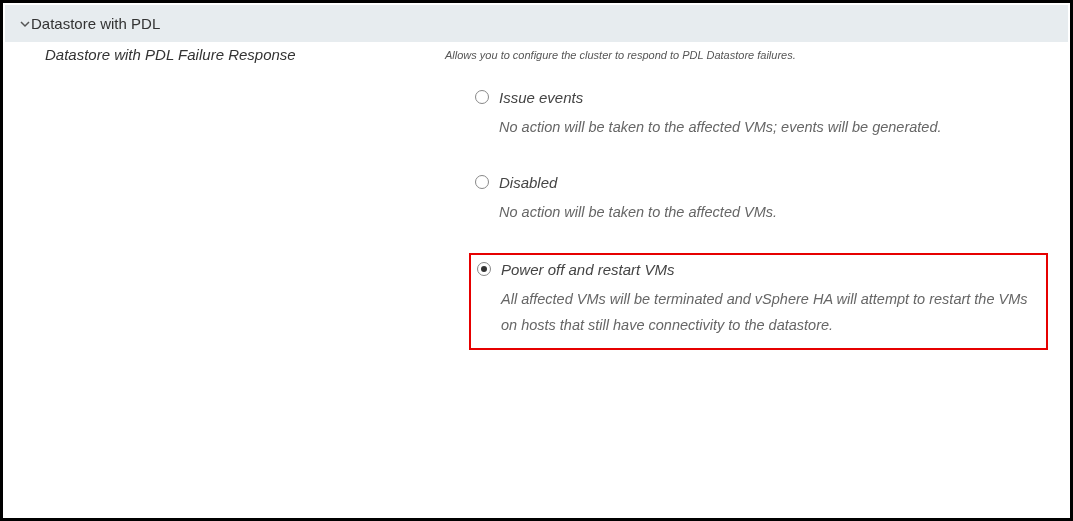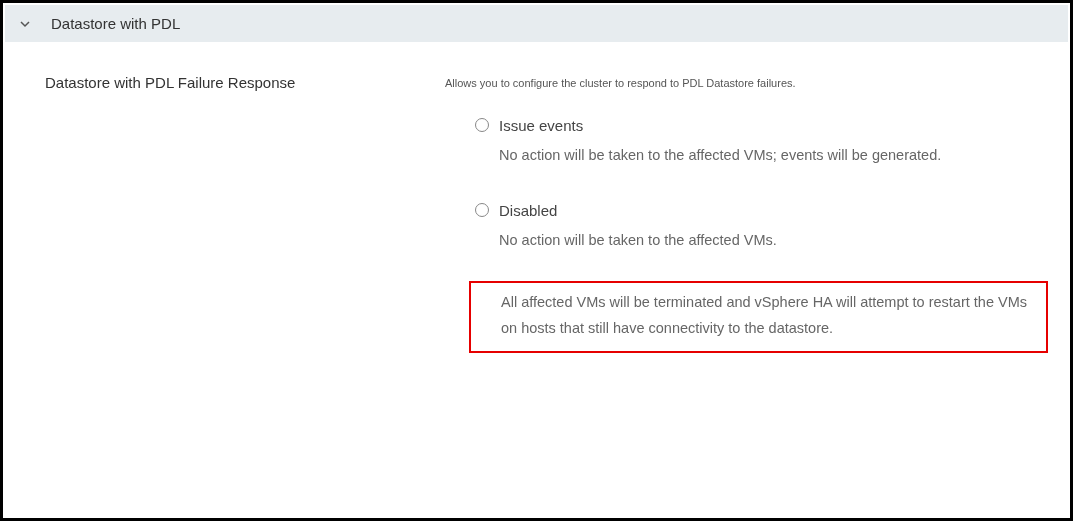--- a/index.html
+++ b/index.html
@@ -11,32 +11,33 @@
       width: 1073px;
       height: 521px;
       border: 3px solid #000;
       padding: 2px;
     }
     .section-header {
       background: #e7ecef;
       padding: 10px 14px;
       display: flex;
       align-items: center;
-      gap: 20px;
+      gap: 0;
       color: #333;
       font-size: 15px;
     }
     .chevron {
       display: inline-block;
       line-height: 1;
     }
     .chevron svg { display: block; }
     .content {
       display: flex;
-      padding: 32px 0 0 40px;
+      padding: 4px 0 0 40px;
+      font-style: italic;
     }
     .label-col {
       width: 400px;
       padding-right: 20px;
       color: #333;
       font-size: 15px;
     }
     .value-col {
       flex: 1;
       padding-right: 20px;
@@ -121,18 +122,22 @@
 
       <div class="option">
         <div class="option-head">
           <span class="radio"></span>
           <span class="option-label">Disabled</span>
         </div>
         <div class="option-desc">No action will be taken to the affected VMs.</div>
       </div>
 
       <div class="option highlight">
+        <div class="option-head">
+          <span class="radio selected"></span>
+          <span class="option-label">Power off and restart VMs</span>
+        </div>
         <div class="option-desc">All affected VMs will be terminated and vSphere HA will attempt to restart the VMs on hosts that still have connectivity to the datastore.</div>
       </div>
 
     </div>
   </div>
 </div>
 
 </body></html>

